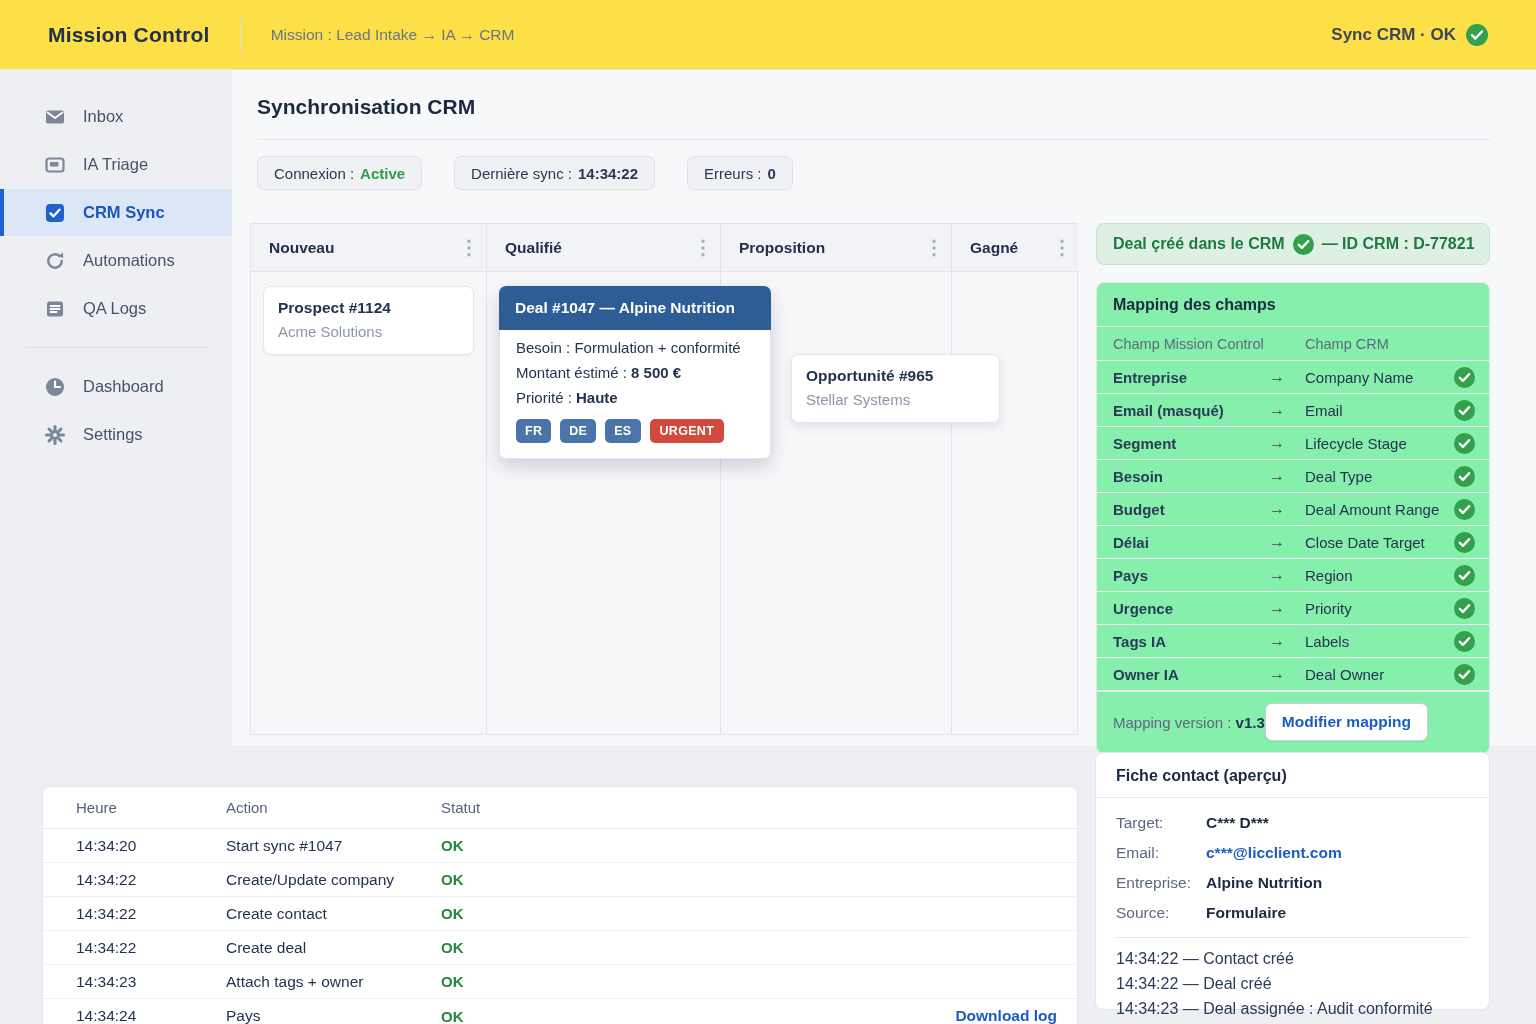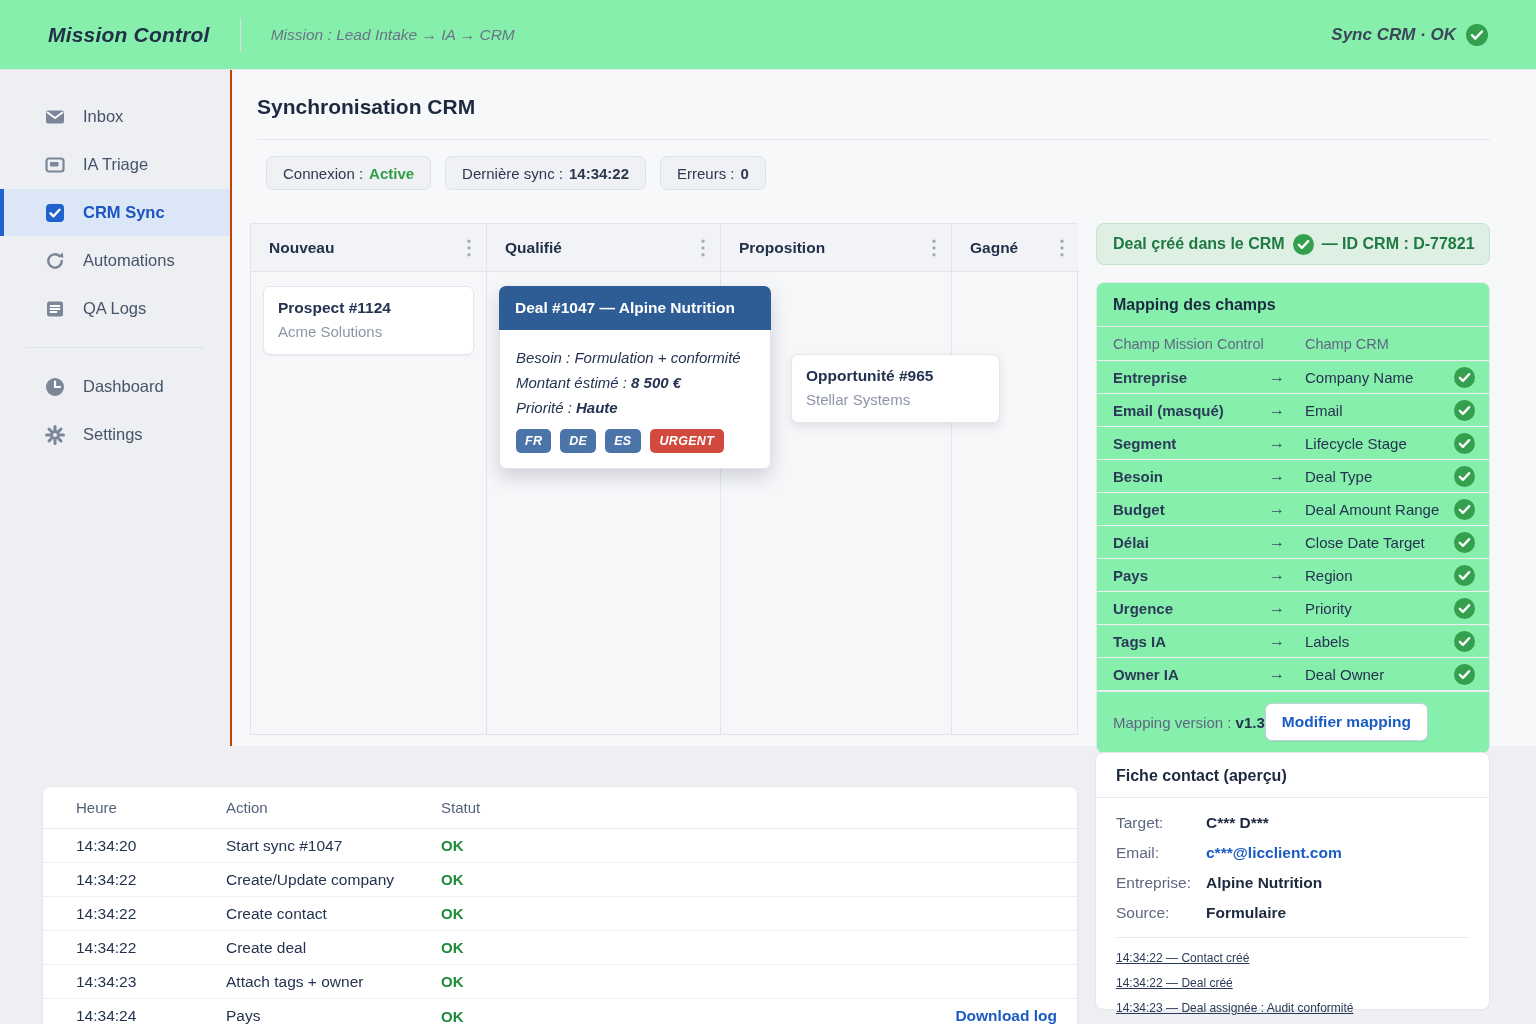--- a/index.html
+++ b/index.html
@@ -7,55 +7,55 @@
   body {
     width:1536px; height:1024px; overflow:hidden;
     background:#edeff3; color:#243350;
     font-family:"Liberation Sans", sans-serif;
   }
   .app { position:relative; width:1536px; height:1024px; }
 
   
   .topbar {
     position:absolute; top:0; left:0; width:1536px; height:70px;
-    background:#86efac; border-bottom:1px solid #e2e5ea;
-    display:flex; align-items:center; padding:0 48px;font-style:italic;
+    background:#fde047; border-bottom:1px solid #e2e5ea;
+    display:flex; align-items:center; padding:0 48px;
   }
   .brand { font-size:21px; font-weight:bold; color:#223049; letter-spacing:.2px; }
   .tb-sep { width:1px; height:34px; background:#d9dce3; margin:0 30px; }
   .breadcrumb { font-size:15.5px; color:#6a7487; }
   .sync-status { margin-left:auto; display:flex; align-items:center; gap:10px;
     font-size:17px; font-weight:600; color:#3d4759; }
   .ck { display:inline-block; vertical-align:middle; }
 
   
   .sidebar {
     position:absolute; top:70px; left:0; width:236px; height:676px;
-    border-right:6px solid #c2410c; padding-top:22px;
+    border-right:1px solid #c2410c; padding-top:22px;
   }
   .side-item {
     position:relative; display:flex; align-items:center; gap:17px;
     height:47px; padding-left:44px; margin:1px 0;
     font-size:16.5px; color:#47536a; cursor:pointer;
   }
   .side-item .icn { width:22px; height:22px; flex:0 0 22px; display:flex; align-items:center; justify-content:center; }
   .side-item.active { background:#dbe7f7; color:#1b55c0; font-weight:bold; }
   .side-item.active::before {
     content:""; position:absolute; left:0; top:0; bottom:0; width:4px; background:#1f62cf;
   }
   .side-divider { height:1px; background:#dfe2e8; margin:15px 26px; }
 
   
   .main {
     position:absolute; left:232px; top:70px; width:1304px; height:676px;
     background:#f7f8fa; padding-left:18px;
   }
   .page-title { margin:25px 0 0 7px; font-size:21px; font-weight:bold; color:#1d2940; }
   .title-divider { height:1px; background:#e4e6eb; margin:20px 46px 0 7px; }
-  .chips { display:flex; gap:14px; margin:16px 0 0 16px; }
+  .chips { display:flex; gap:32px; margin:16px 0 0 7px; }
   .chip {
     height:34px; background:#f0f1f5; border:1px solid #dfe2e8; border-radius:7px;
     display:flex; align-items:center; gap:6px; padding:0 16px;
     font-size:15px; color:#2c3850;
   }
   .chip .val { font-weight:600; }
   .chip .val.green { color:#2f9e44; }
 
   .board { display:flex; gap:18px; margin-top:33px; }
 
@@ -85,22 +85,21 @@
   .deal-card {
     position:relative; z-index:3; width:272px; cursor:pointer;
     border-radius:7px; box-shadow:0 8px 18px rgba(25,39,65,.18); background:#fff;
   }
   .deal-head {
     background:#2e5c95; color:#fff; font-weight:bold; font-size:15.5px;
     padding:13px 16px; border-radius:7px 7px 0 0;
   }
   .deal-body {
     border:1px solid #e0e3e9; border-top:none; border-radius:0 0 7px 7px;
-    padding:19px 16px 15px;
-    font-style:italic;
+    padding:9px 16px 15px;
   }
   .deal-line { font-size:15px; color:#253351; margin-top:8px; }
   .deal-line:first-child { margin-top:0; }
   .deal-line .v-b { font-weight:bold; }
   .tags { display:flex; gap:9px; margin-top:13px; }
   .tag {
     background:#4b74a8; color:#fff; font-weight:bold; font-size:12.5px;
     padding:5px 9px; border-radius:5px; letter-spacing:.3px;
   }
   .tag.red { background:#d14a3d; padding:5px 10px; }
@@ -157,21 +156,21 @@
     background:#fff; border:1px solid #e3e6eb; border-radius:8px;
   }
   .c-title { padding:14px 20px 12px; font-size:16px; font-weight:bold; color:#1d2940;
     border-bottom:1px solid #e8eaef; }
   .c-body { padding:10px 20px 0; }
   .c-field { display:grid; grid-template-columns:90px 1fr; align-items:baseline; padding:6px 0; }
   .c-label { font-size:15.5px; color:#5d6880; }
   .c-value { font-size:15.5px; font-weight:bold; color:#1d2940; }
   .c-value.link { color:#1b5cc4; cursor:pointer; }
   .c-divider { height:1px; background:#e6e8ed; margin:9px 0 8px; }
-  .c-event { font-size:12px; color:#2a3a57; line-height:25px;text-decoration:underline; }
+  .c-event { font-size:16px; color:#2a3a57; line-height:25px; }
 </style>
 </head>
 <body>
 
 <div class="app">
 
   <header class="topbar">
     <div class="brand">Mission Control</div>
     <div class="tb-sep"></div>
     <div class="breadcrumb">Mission : Lead Intake → IA → CRM</div>

